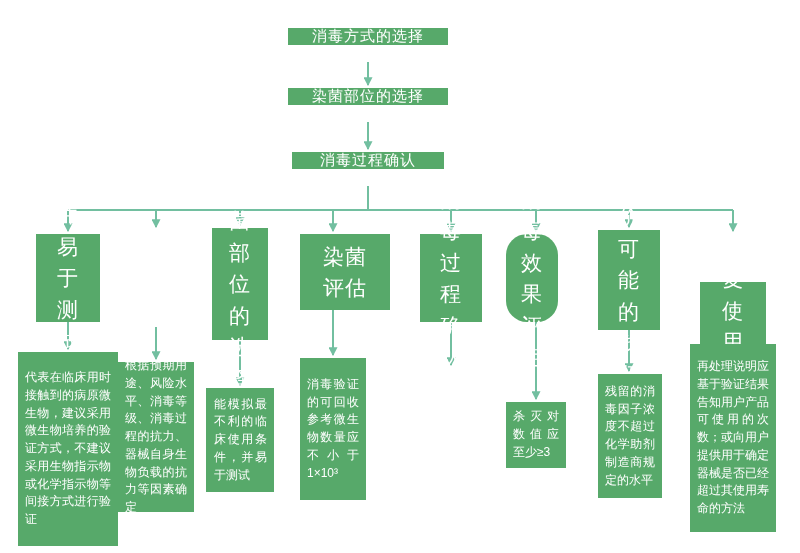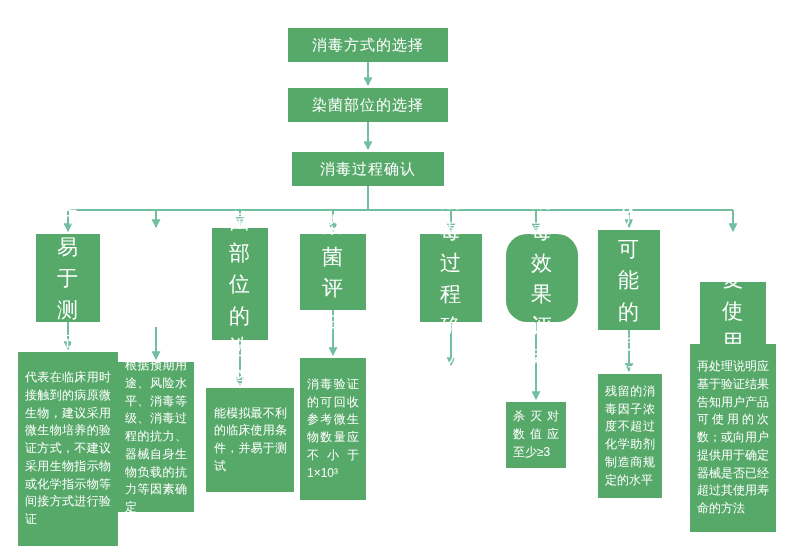--- a/index.html
+++ b/index.html
@@ -16,21 +16,21 @@
   }
   .box{
     position:absolute;
     background:var(--box,#57a96a);
     color:var(--text,#ffffff);
     box-sizing:border-box;
     display:flex;align-items:center;justify-content:center;
     z-index:1;
   }
   .top-box{
-    width:160px;left:288px;height:34px;
+    width:160px;left:288px;height:17px;
     font-size:15px;letter-spacing:1px;
     text-align:center;
   }
   #flow0{top:28px;}
   #flow1{top:88px;}
   #flow2{top:152px;width:152px;left:292px;}
   .header-box{
     font-size:21px;line-height:1.5;letter-spacing:1px;
     padding:6px 21px;text-align:center;
   }
@@ -39,29 +39,29 @@
     padding:8px 7px;text-align:justify;
   }
   
   #h0{left:36px; top:234px;width:64px;height:88px;}
   #d0{left:18px; top:352px;width:100px;height:194px;}
   
   #h1{left:127px;top:230px;width:58px;height:97px;}
   #d1{left:118px;top:362px;width:76px;height:150px;}
   
   #h2{left:212px;top:228px;width:56px;height:112px;}
-  #d2{left:206px;top:388px;width:88px;height:104px;padding-left:8px;}
+  #d2{left:206px;top:388px;width:68px;height:104px;padding-left:8px;}
   
-  #h3{left:300px;top:234px;width:66px;height:76px;}
+  #h3{left:300px;top:234px;width:90px;height:76px;}
   #d3{left:300px;top:358px;width:66px;height:142px;}
   
   #h4{left:420px;top:234px;width:62px;height:88px;}
   #d4{left:420px;top:368px;width:64px;height:128px;}
   
-  #h5{left:506px;top:234px;width:72px;height:88px;border-radius:21px;}
+  #h5{left:506px;top:234px;width:52px;height:88px;border-radius:21px;}
   #d5{left:506px;top:402px;width:60px;height:66px;}
   
   #h6{left:598px;top:230px;width:62px;height:100px;}
   #d6{left:598px;top:374px;width:64px;height:124px;}
   
   #h7{left:700px;top:234px;width:66px;height:88px;margin-top:48px;}
   #d7{left:690px;top:344px;width:86px;height:188px;}
 </style>
 </head>
 <body>

